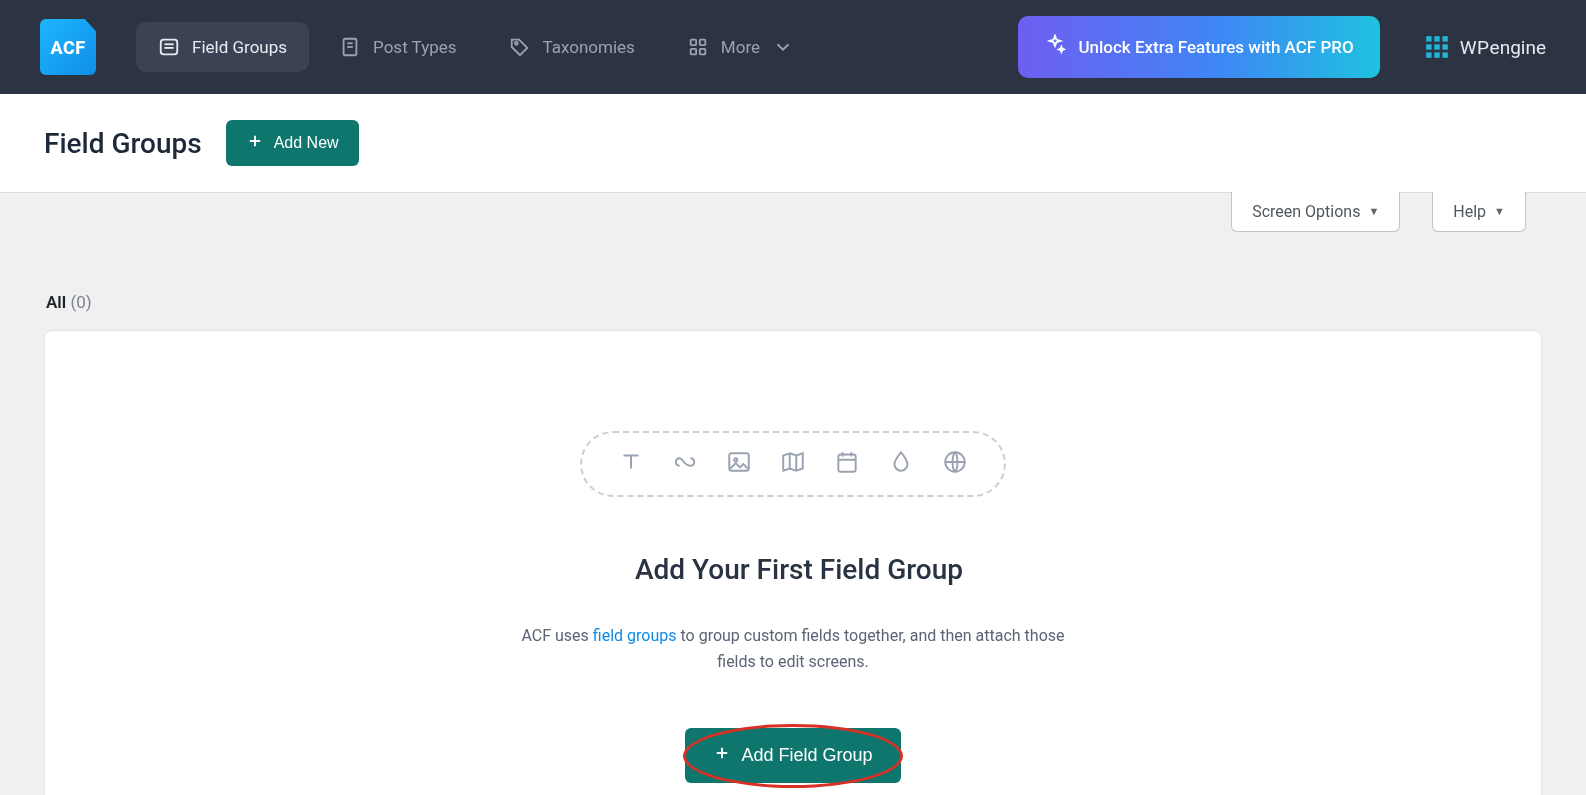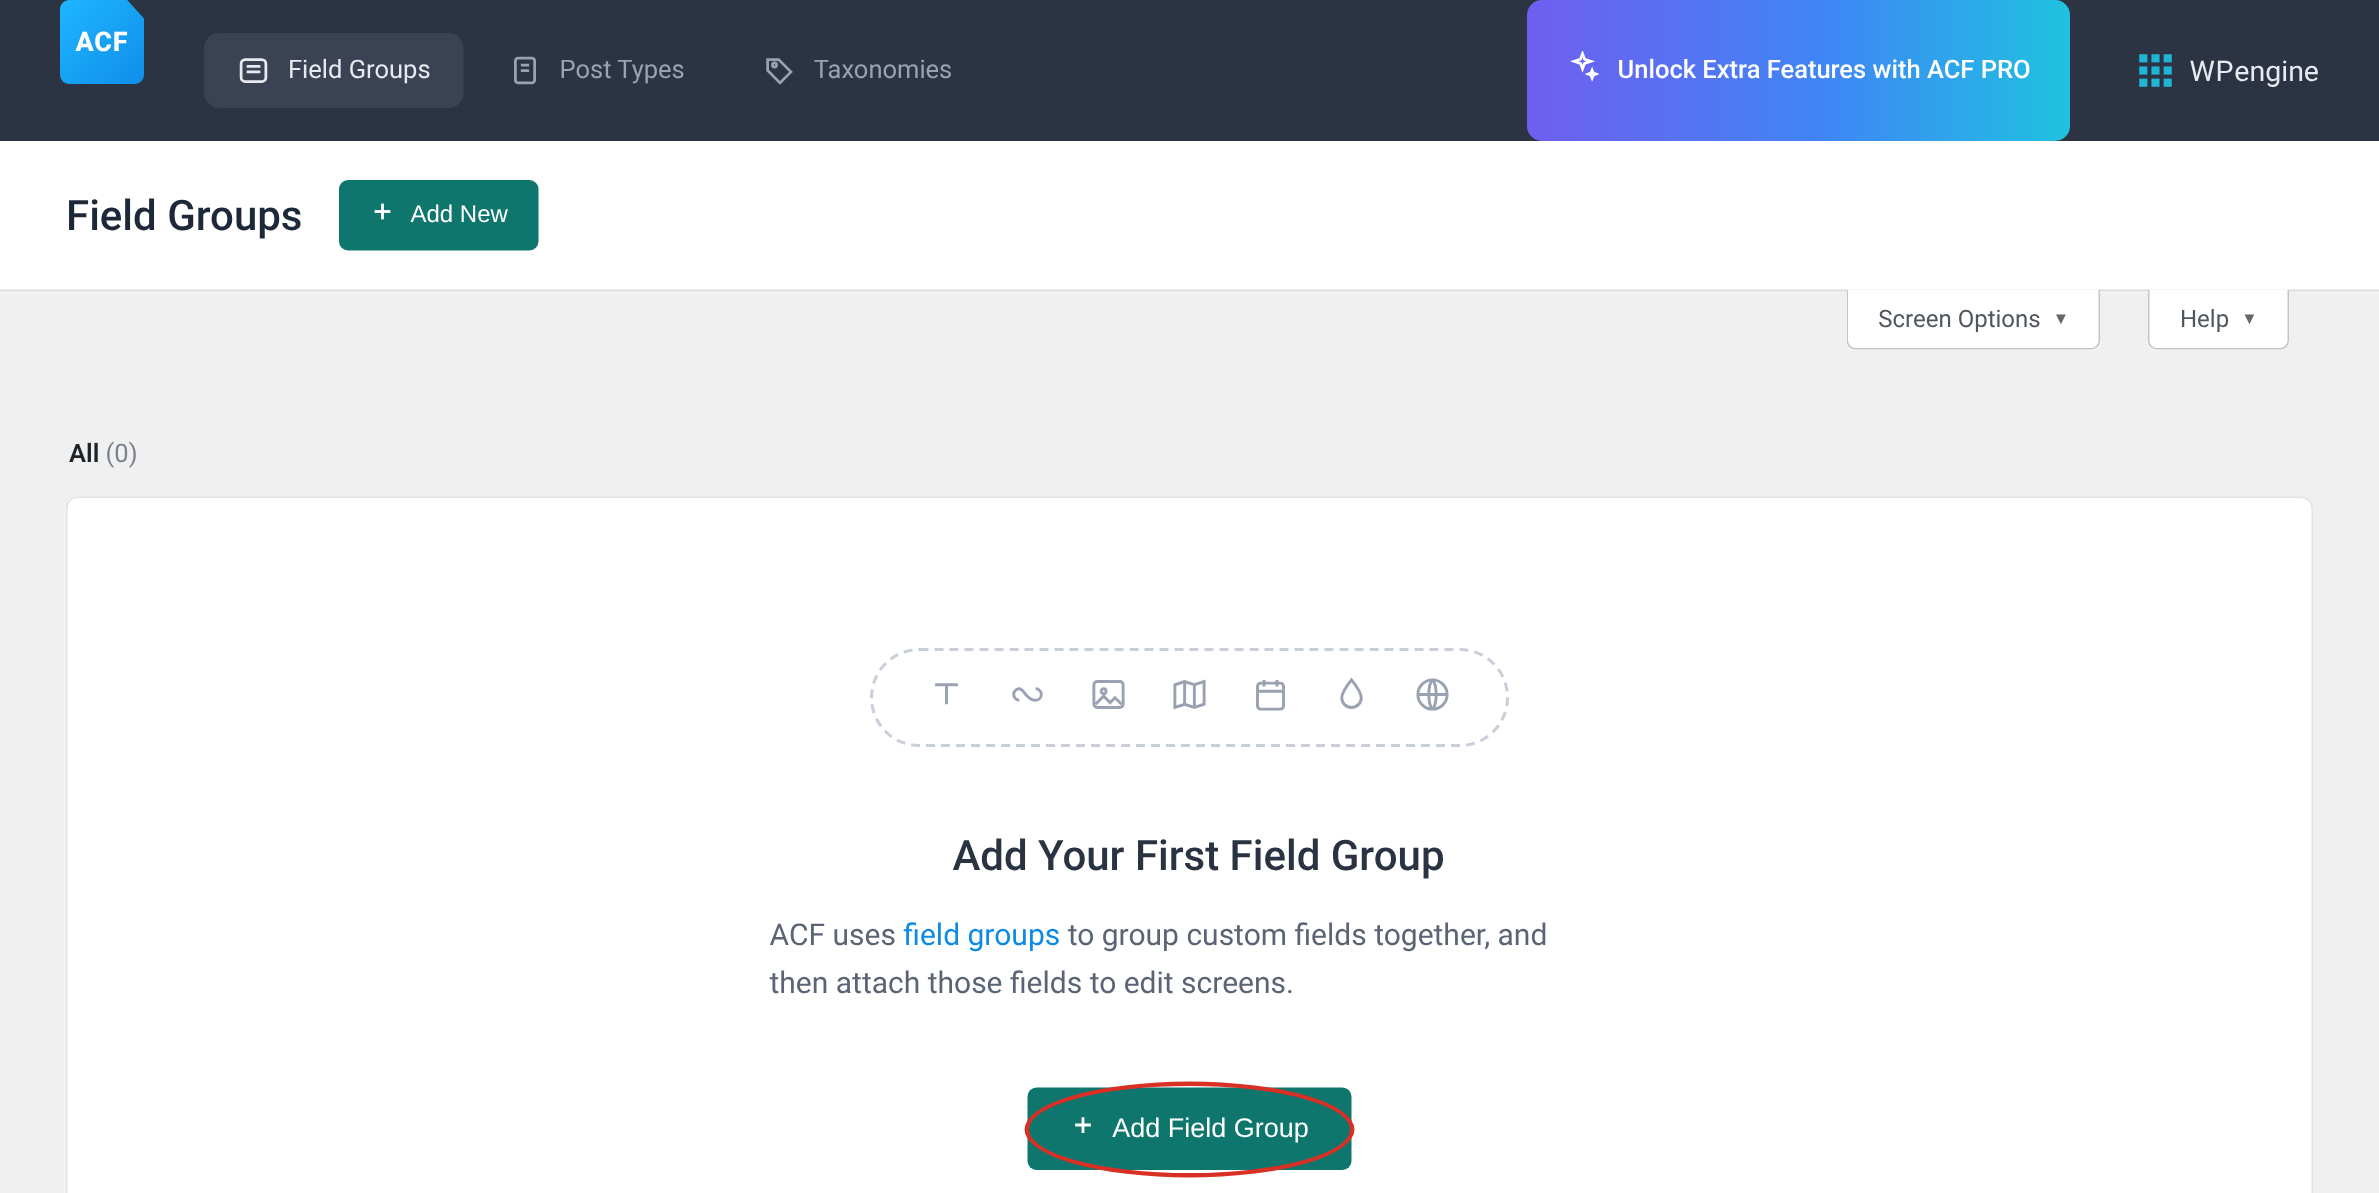--- a/index.html
+++ b/index.html
@@ -8,20 +8,21 @@
     background: #f0f0f1;
     color: #1d2327;
     width: 1586px;
   }
 
   
   .topbar {
     background: #2c3444;
     height: 94px;
     display: flex;
+    align-items: center;
     padding: 0 40px 0 40px;
     gap: 20px;
   }
   .acf-logo {
     width: 56px;
     height: 56px;
     background: linear-gradient(135deg, #1fb6ff 0%, #0f8ee9 100%);
     border-radius: 6px;
     display: flex;
     align-items: center;
@@ -123,23 +124,23 @@
     border-radius: 40px;
     padding: 16px 36px;
     display:flex; align-items:center; gap:28px;
   }
   .pill svg { width:26px; height:26px; stroke:#9aa2b1; fill:none; stroke-width:1.8; }
   .empty-title {
     margin-top: 56px;
     font-size: 28px; font-weight:500; color:#2a3342;margin-left:12px;
   }
   .empty-desc {
-    margin-top: 20px;
-    font-size: 20px; color:#5a6475;
-    text-align:left; max-width:560px; line-height:1.6;
+    margin-top: 37px;
+    font-size: 16px; color:#5a6475;
+    text-align:center; max-width:560px; line-height:1.6;
   }
   .empty-desc a { color:#0d8ae6; text-decoration:none; }
   .cta-wrap { position:relative; margin-top: 54px; }
   .btn-primary.lg { padding: 16px 28px; font-size: 18px; }
   .annot {
     position:absolute;
     border: 3px solid #d93025;
     border-radius: 50%;
     width: 220px; height: 64px;
     left: 50%; top: 50%;
@@ -177,20 +178,36 @@
       <span>Post Types</span>
     </div>
     <div class="nav-item">
       <span class="nav-icon">
         <svg viewBox="0 0 24 24" fill="none" stroke="currentColor" stroke-width="2">
             <path d="M20 13l-8 8-9-9V4h8l9 9z"></path>
             <circle cx="8" cy="8" r="1.5"></circle>
           </svg>
       </span>
       <span>Taxonomies</span>
+    </div>
+    <div class="nav-item">
+      <span class="nav-icon">
+        <svg viewBox="0 0 24 24" fill="none" stroke="currentColor" stroke-width="2">
+            <rect x="4" y="4" width="6" height="6" rx="1"></rect>
+            <rect x="14" y="4" width="6" height="6" rx="1"></rect>
+            <rect x="4" y="14" width="6" height="6" rx="1"></rect>
+            <rect x="14" y="14" width="6" height="6" rx="1"></rect>
+          </svg>
+      </span>
+      <span>More</span>
+      <span class="nav-icon">
+        <svg viewBox="0 0 24 24" fill="none" stroke="currentColor" stroke-width="2">
+            <polyline points="6 9 12 15 18 9"></polyline>
+          </svg>
+      </span>
     </div>
   </div>
 
   <div class="spacer"></div>
 
   <div class="pro-btn">
     <span>
       <svg viewBox="0 0 24 24" fill="none" stroke="currentColor" stroke-width="2">
           <path d="M12 2l1.5 4L18 7.5 13.5 9 12 13l-1.5-4L6 7.5 10.5 6 12 2z"></path>
           <path d="M19 14l.8 2 2 .8-2 .8-.8 2-.8-2-2-.8 2-.8.8-2z"></path>

